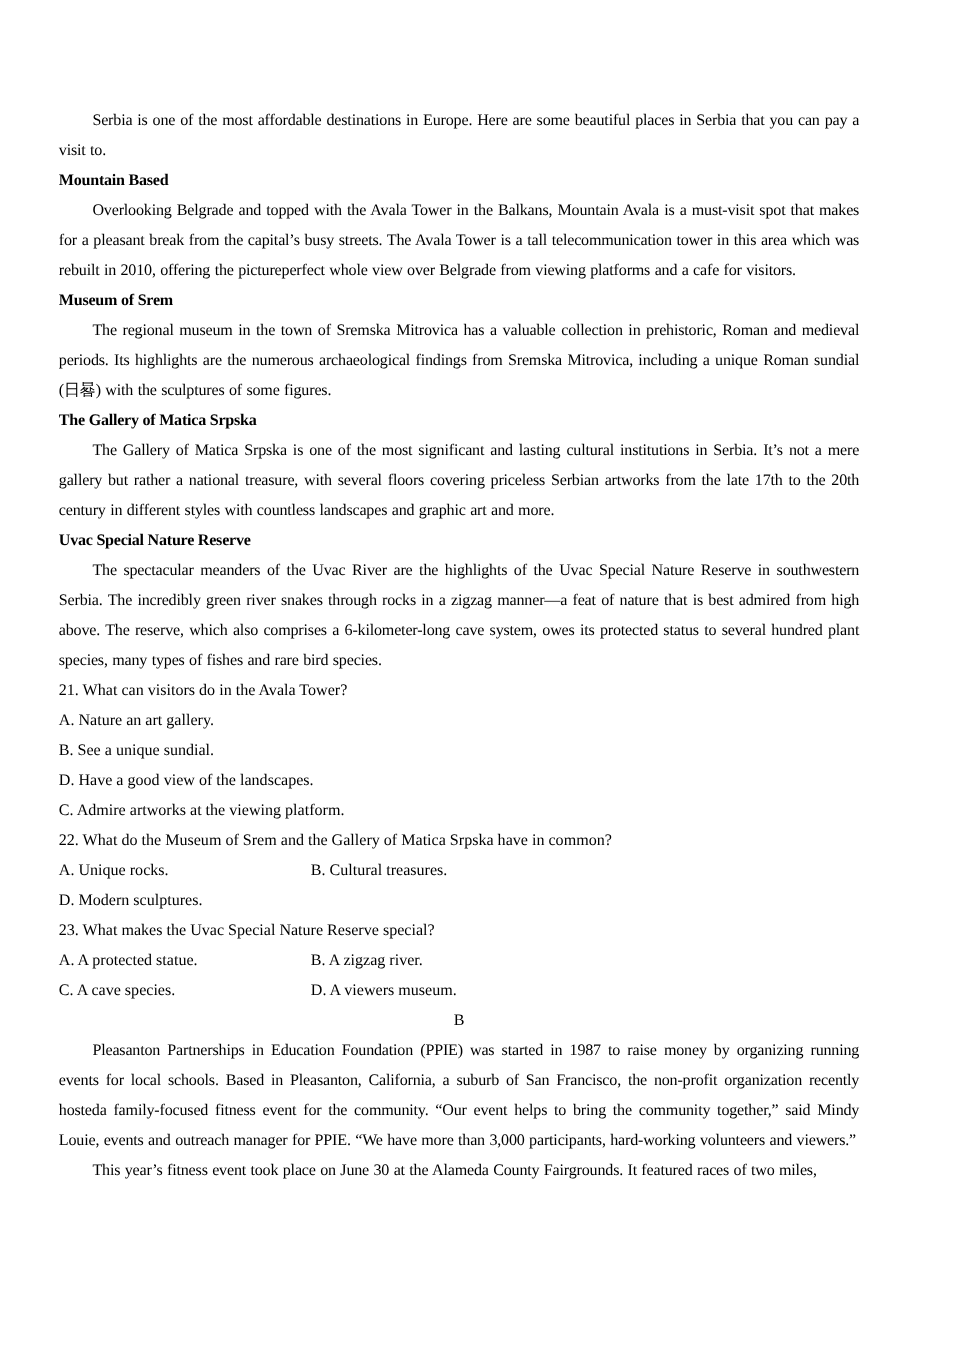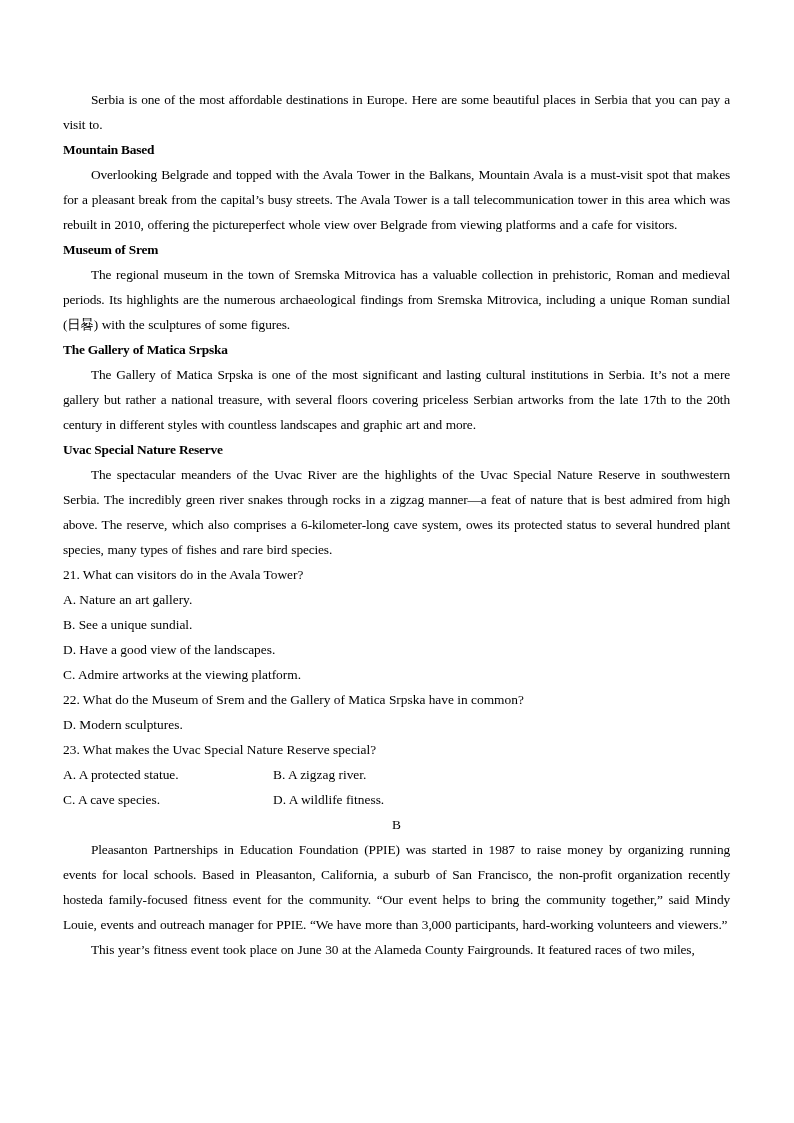--- a/index.html
+++ b/index.html
@@ -10,21 +10,21 @@
     body {
       width: 794px;
       height: 1123px;
       position: relative;
       overflow: hidden;
       font-family: "Liberation Serif", "DejaVu Serif", serif;
       color: #000000;
     }
     .page {
       position: absolute;
-      left: 63px;
+      left: 49px;
       top: 87px;
       width: 667px;
       font-size: 13.4px;
       line-height: 25px;
     }
     .para {
       margin: 0;
       text-indent: 28px;
       text-align: justify;
       text-align-last: left;
@@ -78,33 +78,37 @@
     <p class="line">21. What can visitors do in the Avala  Tower?</p>
     <p class="line">A. Nature  an art gallery.</p>
     <p class="line">B.  See a unique sundial.</p>
     <p class="line">D. Have a good view of the landscapes.</p>
     <p class="line">C. Admire artworks at the viewing platform.</p>
   </div>
 
   <div>
     <p class="line">22. What do the Museum of Srem and the Gallery  of Matica Srpska have in common?</p>
     <div class="opt-row">
+      <span class="col">A. Unique  rocks.</span>
+      <span>B.  Cultural treasures.</span>
+    </div>
+    <div class="opt-row">
       <span>D. Modern sculptures.</span>
     </div>
   </div>
 
   <div>
     <p class="line">23. What makes the Uvac Special Nature Reserve special?</p>
     <div class="opt-row">
       <span class="col">A. A protected statue.</span>
       <span>B.  A zigzag river.</span>
     </div>
     <div class="opt-row">
       <span class="col">C. A cave species.</span>
-      <span>D. A wildlife  fitness.</span>
+      <span>D. A viewers  museum.</span>
     </div>
   </div>
 
   <p class="section-label">B</p>
   <p class="para">Pleasanton Partnerships in Education Foundation (PPIE) was started in 1987 to raise money by organizing running events for local schools. Based in Pleasanton, California,  a suburb of San Francisco, the non-profit organization recently hosteda family-focused fitness event for the community. “Our event helps to bring the community together,” said Mindy Louie,  events and outreach manager for PPIE. “We have more than 3,000 participants, hard-working volunteers and viewers.”</p>
   <p class="para">This year’s fitness event took place on June 30 at the Alameda  County Fairgrounds. It featured races of two miles,</p>
 
 </div>
 
 </body></html>

